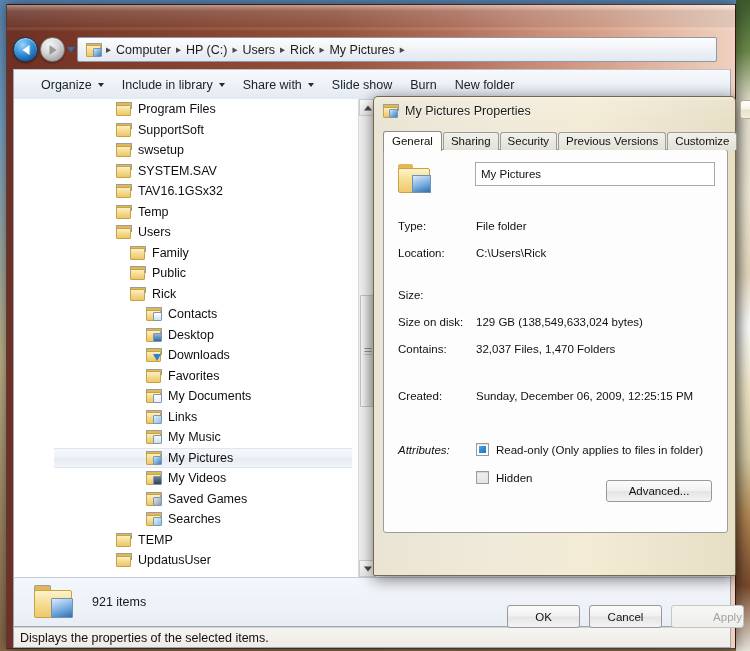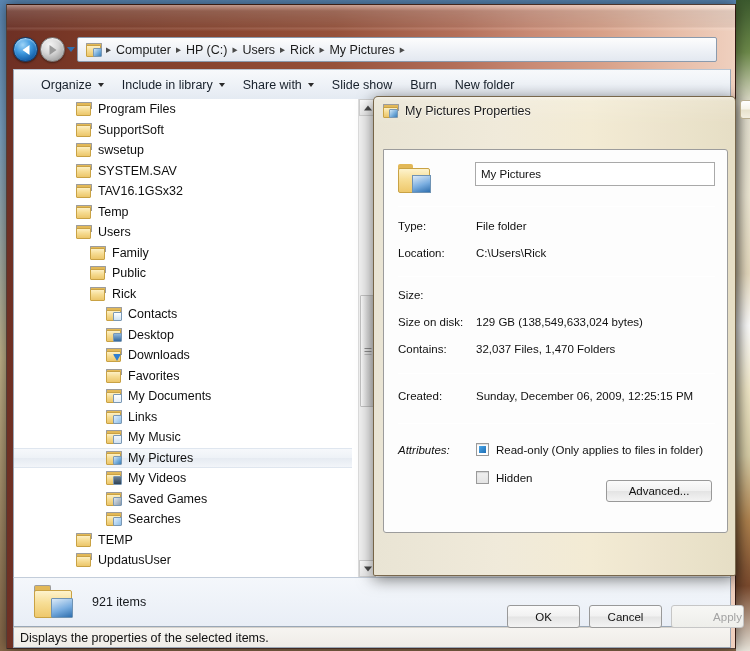--- a/index.html
+++ b/index.html
@@ -132,21 +132,21 @@
     background: #fff;
     border-left: 1px solid #9aa7b6; border-right: 1px solid #9aa7b6;
     overflow: hidden;
   }
   .tree-pane {
     position: absolute; left: 0; top: 0; width: 338px; height: 478px;
     background: #fff; overflow: hidden;
   }
   .tree-row {
     height: 20.5px; display: flex; align-items: center; gap: 6px;
-    padding-left: 4px; font-size: 12.5px; color: #0f0f0f; white-space: nowrap;
+    padding-left: 4px; font-size: 12.5px; color: #0f0f0f; white-space: nowrap; margin-left: 40px;
   }
   .tree-row.selected {
     background: linear-gradient(180deg,#f6f8fb 0%,#eef2f7 48%,#e6ebf2 52%,#f2f5f9 100%);
     border-top: 1px solid #dfe6ef; border-bottom: 1px solid #dfe6ef;
     height: 20.5px;
   }
   .ind-1 { padding-left: 62px; }
   .ind-2 { padding-left: 76px; }
   .ind-3 { padding-left: 92px; }
 
@@ -636,20 +636,27 @@
     <span class="dlg-icon fico g-pic">
       <span class="tab"></span>
         <span class="body"></span>
         <span class="glyph"></span>
     </span>
     <span class="dlg-title">My Pictures Properties</span>
     <div class="dlg-close">✕</div>
   </div>
 
   <div class="dlg-body">
+    <div class="tabs-row" id="tabs-row">
+        <div class="tab active">General</div>
+        <div class="tab">Sharing</div>
+        <div class="tab">Security</div>
+        <div class="tab">Previous Versions</div>
+        <div class="tab">Customize</div>
+      </div>
 
     <div class="tab-panel">
       <div class="panel-inner">
 
         <div class="prop-head">
           <span class="prop-icon">
             <span class="tab2"></span>
               <span class="body2"></span>
               <span class="glyph2"></span>
           </span>

